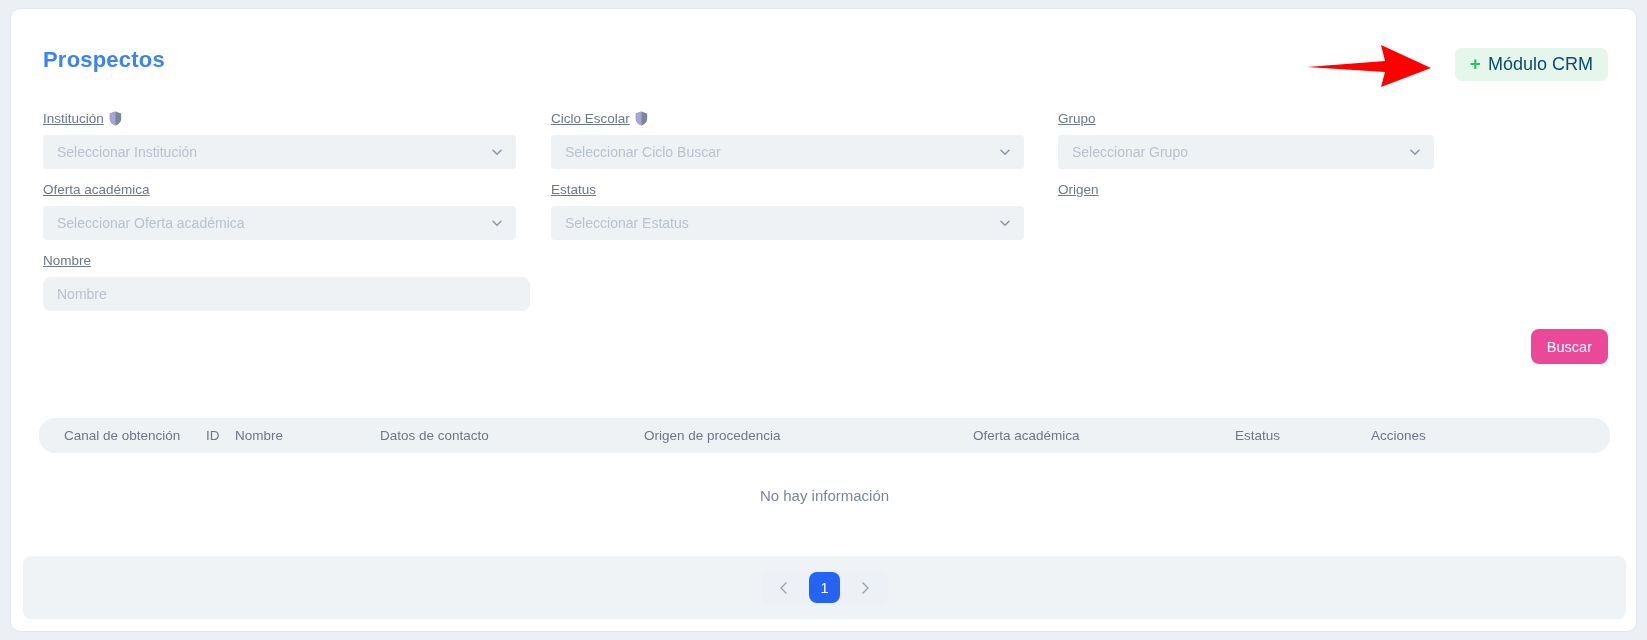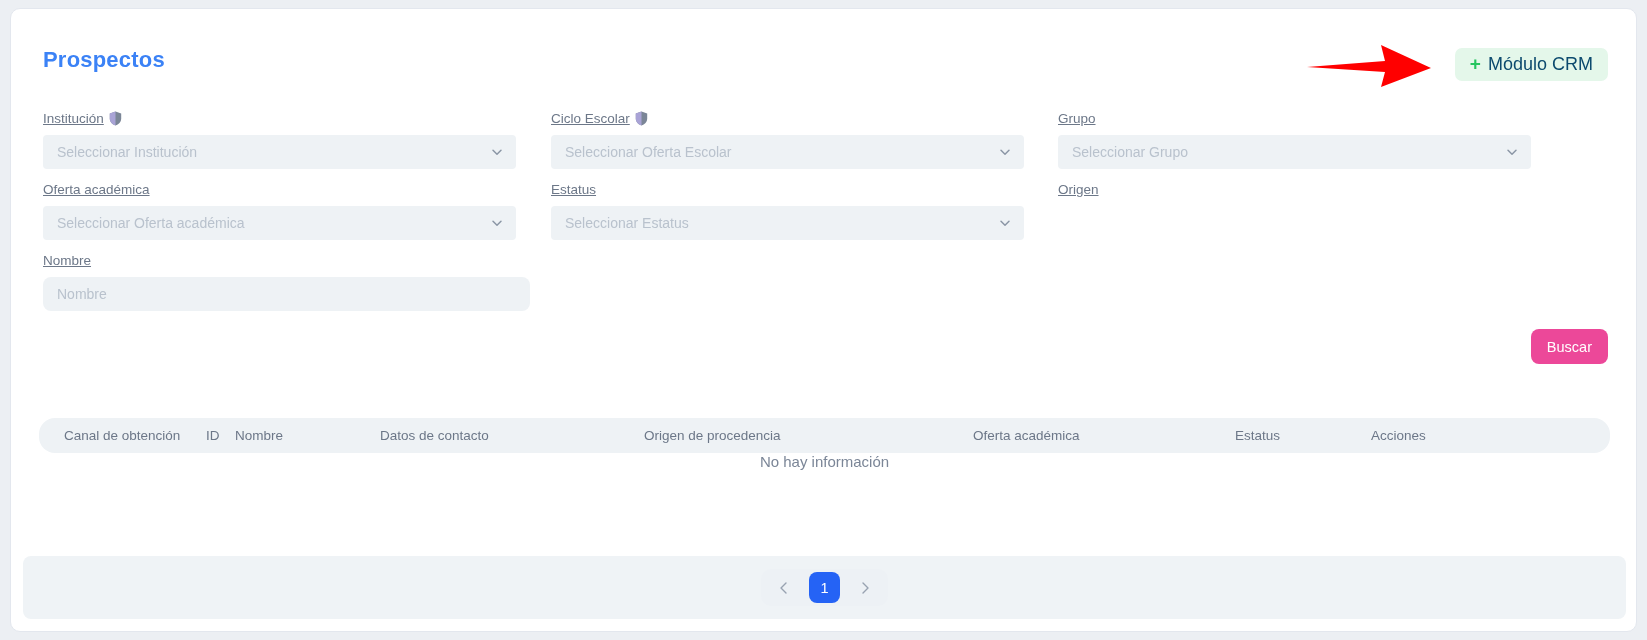--- a/index.html
+++ b/index.html
@@ -111,21 +111,21 @@
     width: 14px; height: 14px;
     flex: 0 0 14px;
     color: #8c97a6;
     line-height: 0;
   }
 
   .w-inst   { width: 473px; }
   .w-oferta { width: 473px; }
   .w-nombre { width: 487px; }
   .w-mid    { width: 473px; }
-  .w-right  { width: 473px; gap: 48px; }
+  .w-right  { width: 376px; gap: 48px; }
 
   .ftext {
     height: 34px;
     background: #eef2f5;
     border: none;
     border-radius: 8px;
     padding: 0 14px;
     font-size: 14px;
     font-family: inherit;
     color: #6c7788;
@@ -174,20 +174,21 @@
   .th-2 { width: 145px; }
   .th-3 { width: 264px; }
   .th-4 { width: 329px; }
   .th-5 { width: 262px; }
   .th-6 { width: 136px; }
   .th-7 { width: 120px; }
 
   .empty-row {
     height: 85px;
     display: flex;
+    align-items: center;
     justify-content: center;
   }
   .empty-text { font-size: 15px; color: #7b8697; }
 
   
   .card-footer {
     position: absolute;
     left: 12px; bottom: 12px;
     width: 1603px; height: 63px;
     background: #eff3f6;
@@ -267,21 +268,21 @@
           <div class="flabel">
             <span>Ciclo Escolar</span>
             <span class="shield-ic">
               <svg viewBox="0 0 13 15" width="13" height="15">
                 <path d="M6.5 0.5 L12.2 2.6 V7.6 C12.2 11.1 9.6 13.6 6.5 14.5 C3.4 13.6 0.8 11.1 0.8 7.6 V2.6 Z" fill="#7b8697"></path>
                 <path d="M6.5 0.5 L0.8 2.6 V7.6 C0.8 11.1 3.4 13.6 6.5 14.5 Z" fill="#a9a3d6"></path>
               </svg>
             </span>
           </div>
           <div class="fselect w-mid">
-            <span class="ph">Seleccionar Oferta Escolar</span>
+            <span class="ph">Seleccionar Ciclo Buscar</span>
             <span class="chev">
               <svg viewBox="0 0 14 14" width="14" height="14">
                   <path d="M3 5.3 L7 9.3 L11 5.3" fill="none" stroke="#8c97a6" stroke-width="1.5" stroke-linecap="round" stroke-linejoin="round"></path>
                 </svg>
             </span>
           </div>
         </div>
 
         <div class="fgroup c3">
           <div class="flabel">

